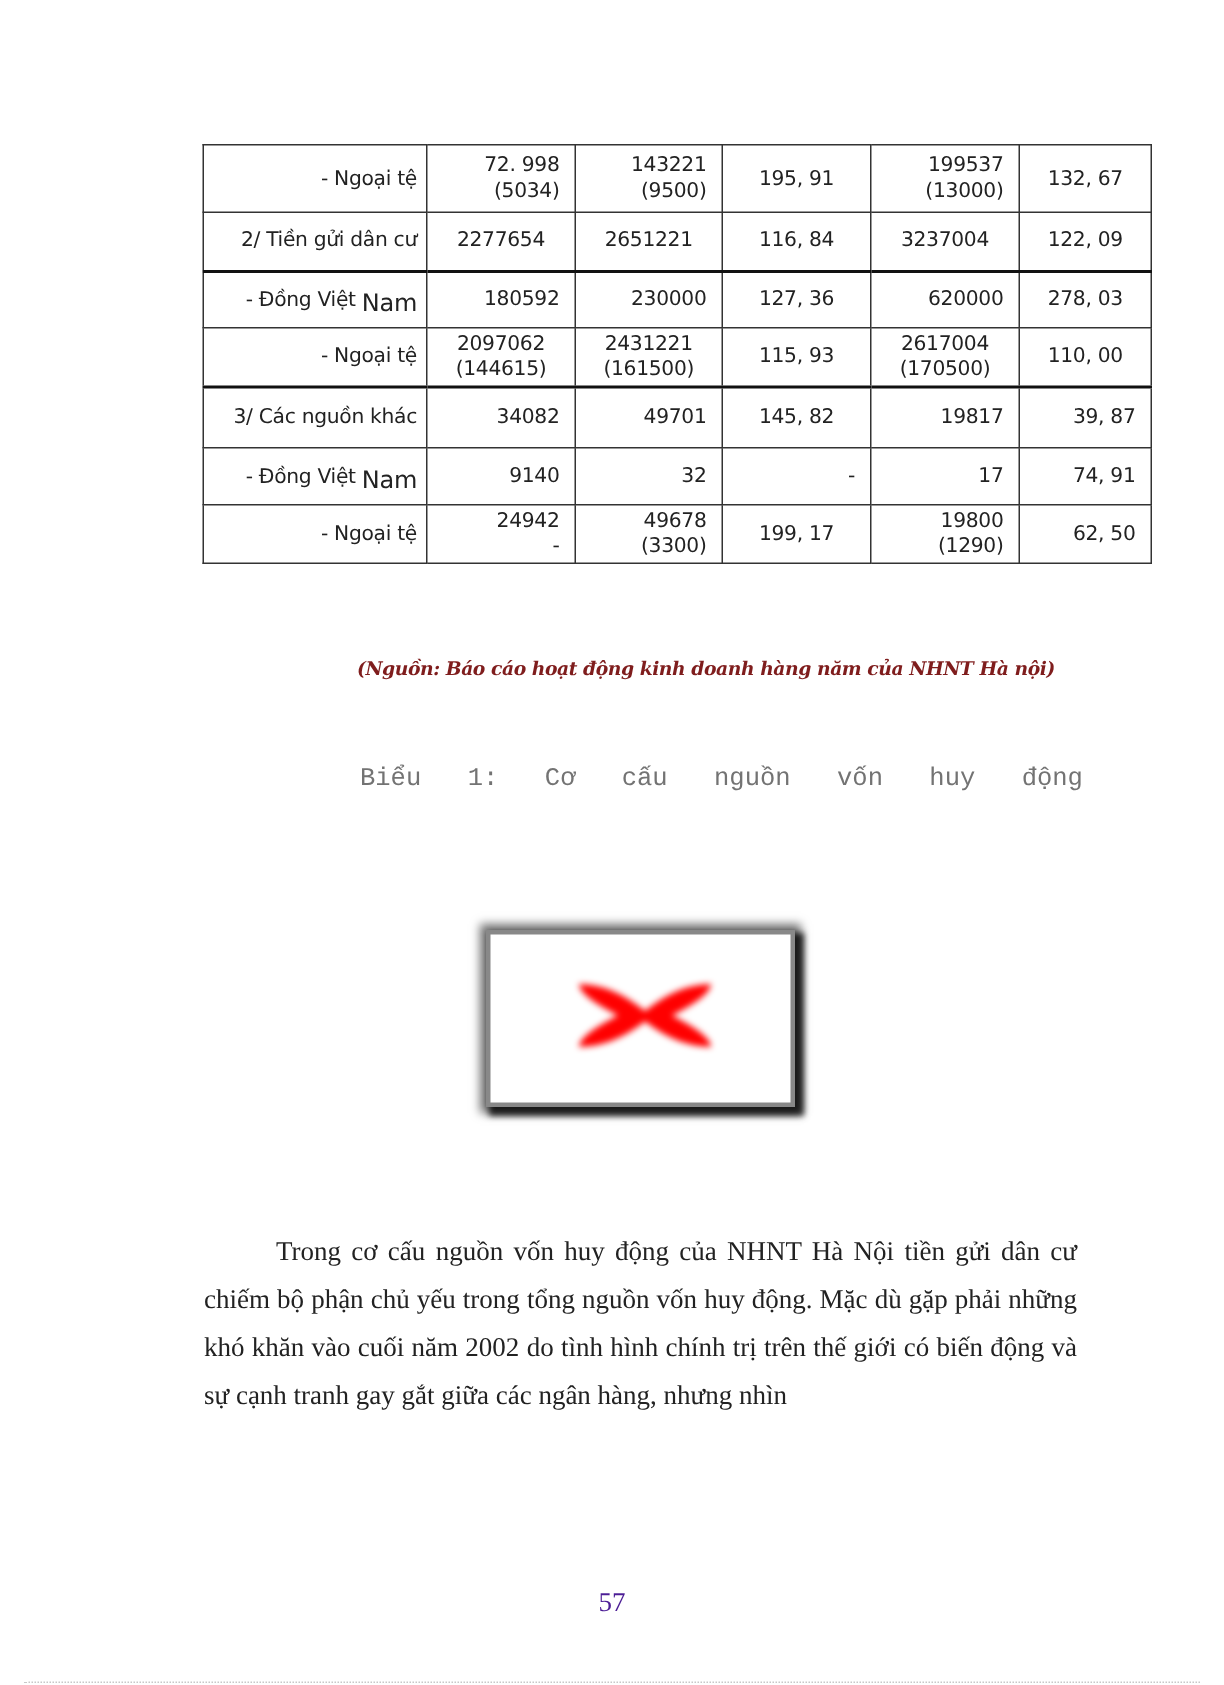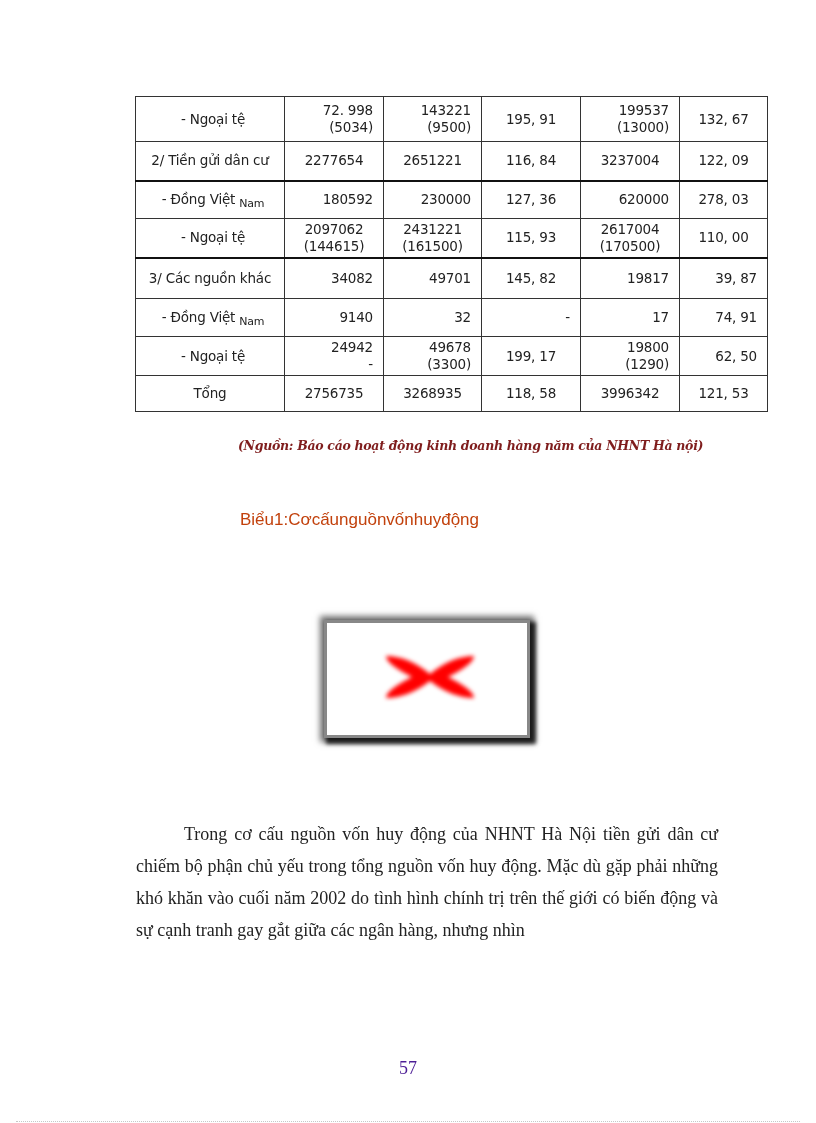--- a/index.html
+++ b/index.html
@@ -9,36 +9,36 @@
   table.data {
     position: absolute; left: 135px; top: 96px;
     border-collapse: collapse; table-layout: fixed;
     font-family: "DejaVu Sans", sans-serif; font-size: 13.5px; color: #222;
     letter-spacing: -0.2px;
   }
   table.data td {
     border: 1px solid #333; padding: 0 6px; line-height: 17px;
     vertical-align: middle; white-space: nowrap;
   }
-  table.data td.label { text-align: center; padding-left: 8px; }
+  table.data td.label { text-align: right; padding-left: 8px; }
   table.data td.num { text-align: right; padding-right: 10px; }
   table.data td.center { text-align: center; }
   table.data tr.thick-top td { border-top: 2px solid #111; }
   table.data td .sub { display: block; }
-  .nam { font-size: 11px; position: relative; top: 3px; }
+  .nam { font-size: 16px; position: relative; top: 3px; }
 
   .source {
     position: absolute; left: 238px; top: 438px;
     font-family: "DejaVu Serif", serif; font-style: italic; font-weight: bold;
     font-size: 12.5px; color: #7f1d1d; letter-spacing: -0.3px;
   }
   .chart-title {
     position: absolute; left: 240px; top: 510px; width: 482px;
-    font-family: Liberation Sans, sans-serif; font-size: 17px; color: #c2410c;
-    display: flex; 
+    font-family: Liberation Mono, monospace; font-size: 17px; color: #737373;
+    display: flex; justify-content: space-between;
   }
   .broken-image {
     position: absolute; left: 318px; top: 614px; width: 222px; height: 130px;
   }
   .broken-image .frame {
     position: absolute; left: 6px; top: 6px; width: 206px; height: 118px;
     background: #fff;
     box-shadow: 0 0 6px 4px rgba(0,0,0,0.55), 4px 4px 4px 2px rgba(0,0,0,0.8);
     border: 3px solid #888;
     box-sizing: border-box;
@@ -161,28 +161,20 @@
             <span class="sub">(3300)</span>
           </td>
         <td class="center">199, 17</td>
         <td class="num">
             <span class="sub">19800</span>
             <span class="sub">(1290)</span>
           </td>
         <td class="num">62, 50</td>
       </tr>
 
-      <tr style="height:36px">
-        <td class="center">Tổng</td>
-        <td class="center">2756735</td>
-        <td class="center">3268935</td>
-        <td class="center">118, 58</td>
-        <td class="center">3996342</td>
-        <td class="center">121, 53</td>
-      </tr>
     </tbody>
   </table>
 
   <div class="source">(Nguồn: Báo cáo hoạt động kinh doanh hàng năm của NHNT Hà nội)</div>
 
   <div class="chart-title">
     <span>Biểu</span>
     <span>1:</span>
     <span>Cơ</span>
     <span>cấu</span>

